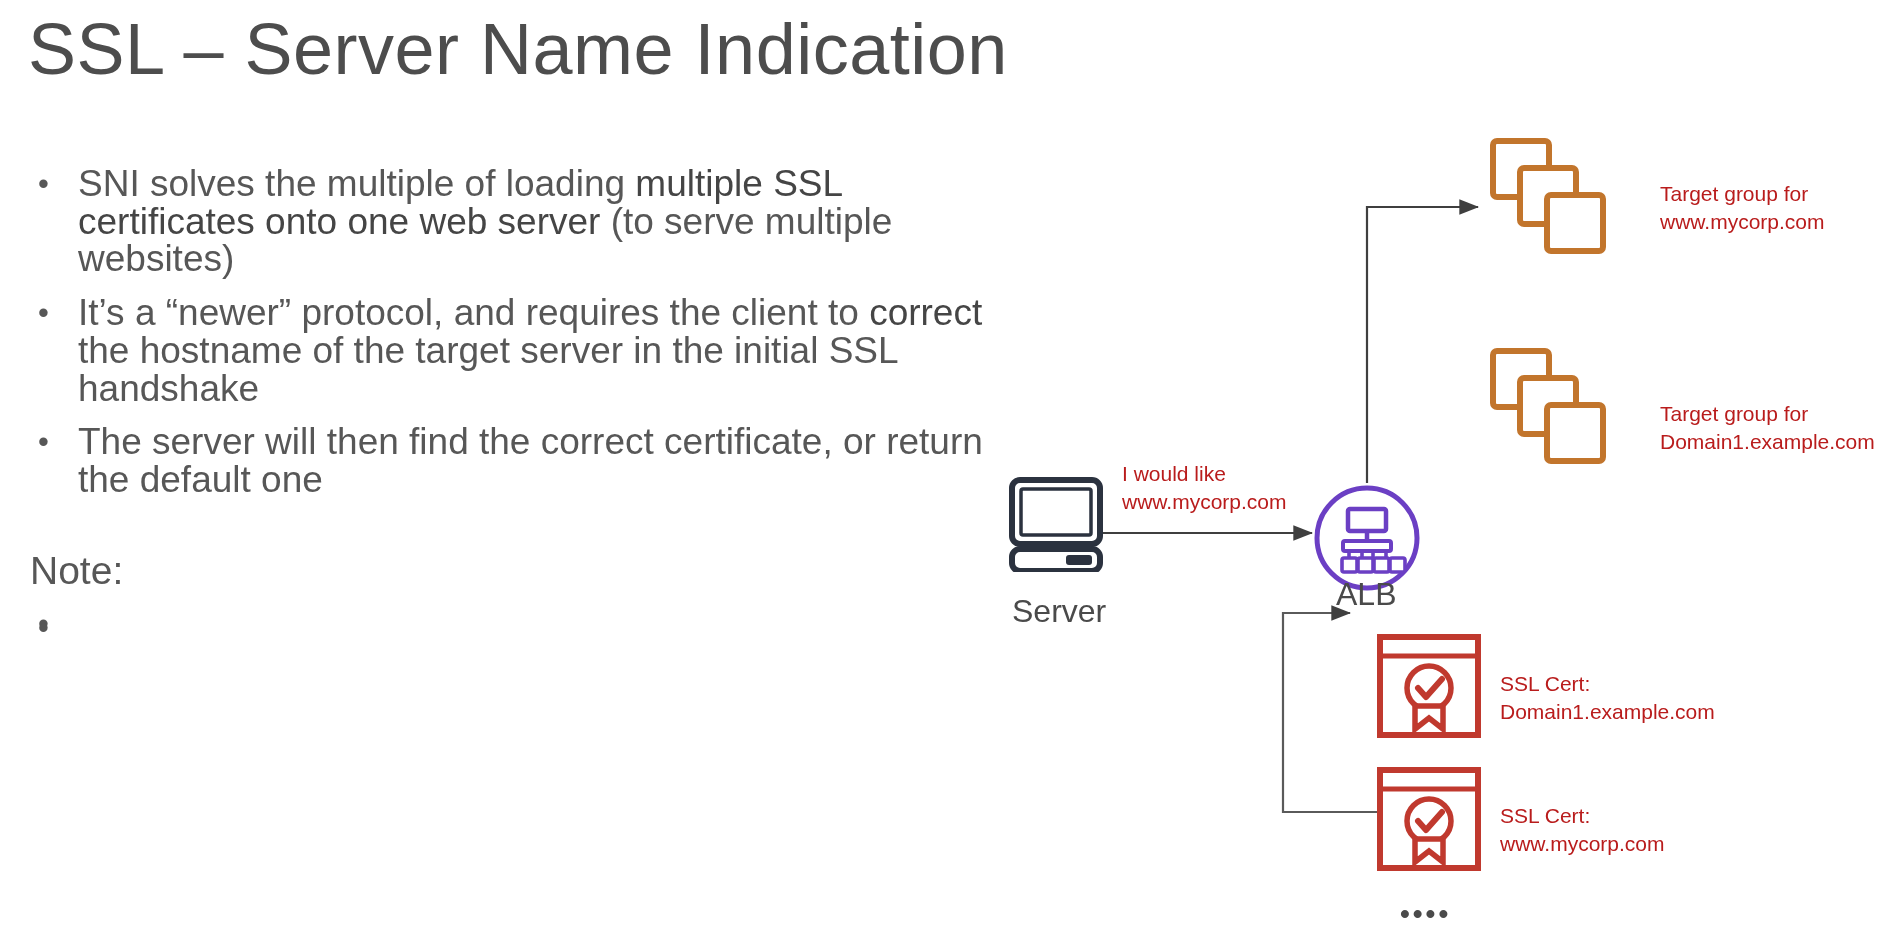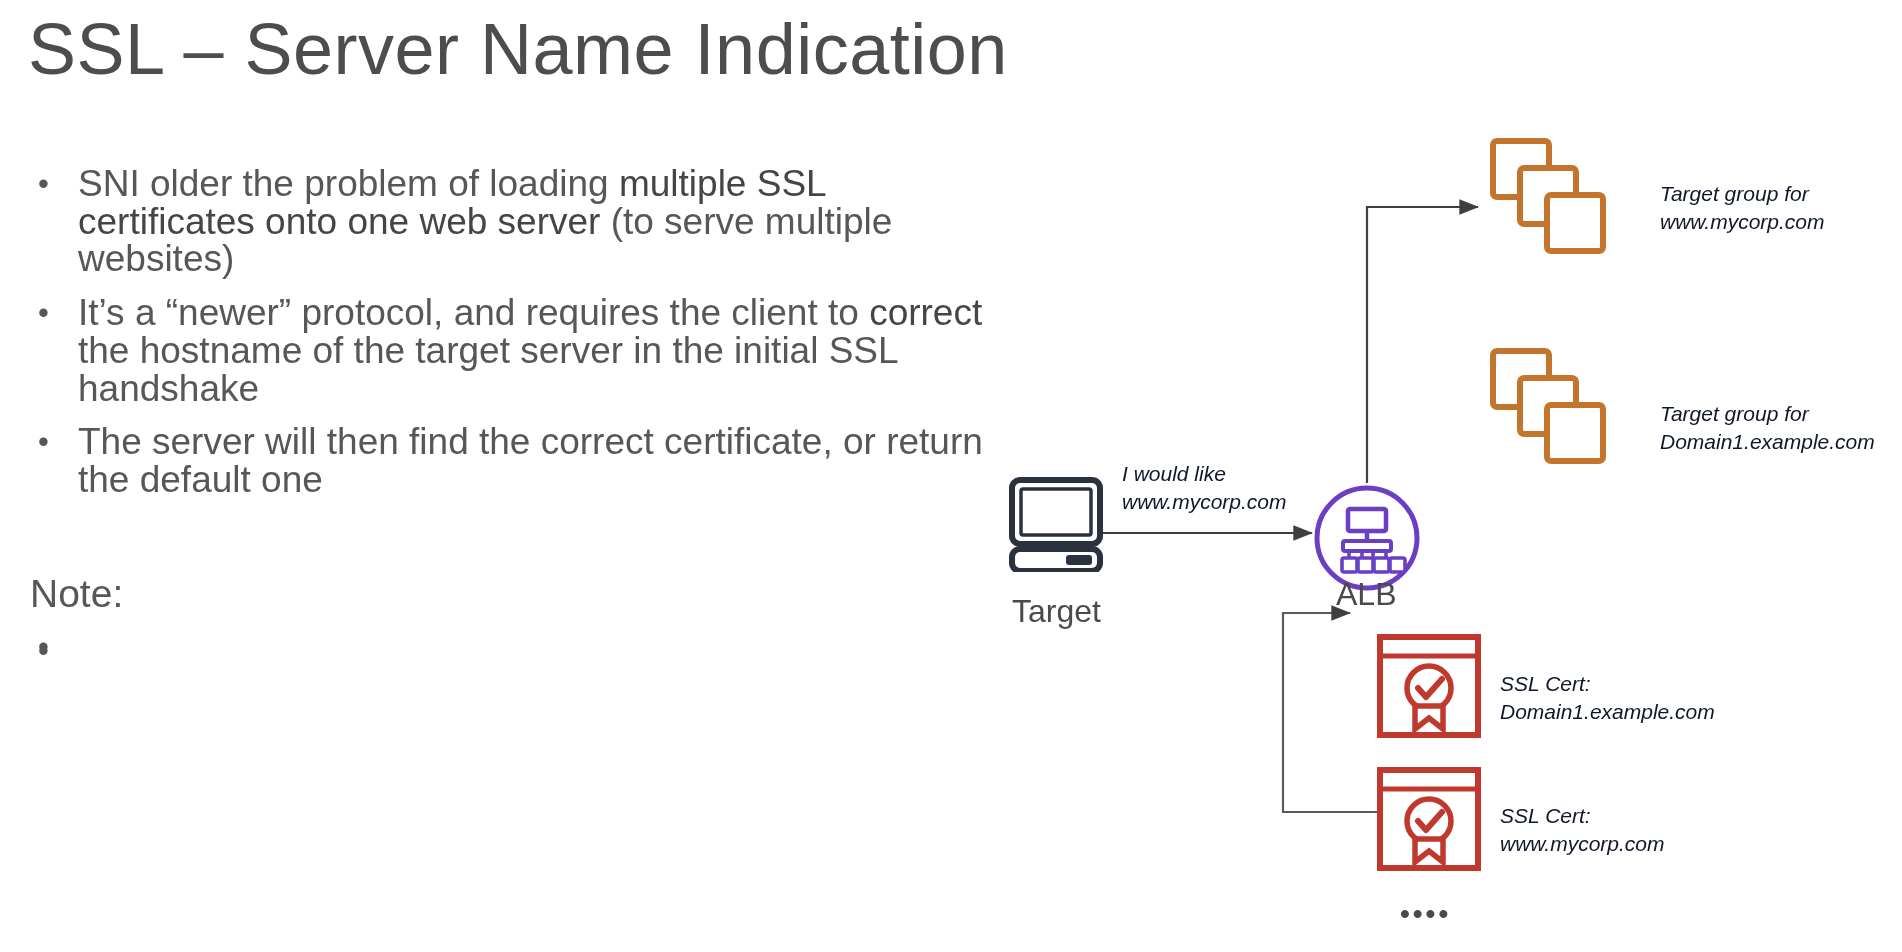--- a/index.html
+++ b/index.html
@@ -54,21 +54,21 @@
     top: 0.02em;
     font-size: 31px;
     line-height: 1.15;
     color: #575757;
   }
   .bullet-row b {
     font-weight: 400;
     color: #454545;
   }
   #note-heading {
-    margin-top: 75px;
+    margin-top: 52px;
     margin-bottom: 14px;
     color: #575757;
     font-size: 39px;
     font-weight: 300;
     line-height: 1.05;
   }
   .note-bullet {
     font-size: 39px;
     margin-bottom: 18px;
   }
@@ -79,26 +79,25 @@
     left: 0;
     top: 0;
     width: 1902px;
     height: 952px;
     pointer-events: none;
   }
   #diagram .hit { pointer-events: auto; }
 
   .diag-label {
     position: absolute;
-    color: #0f172a;
+    color: #b91c1c;
     font-size: 21px;
     line-height: 1.34;
     font-family: "Liberation Sans", sans-serif;
     white-space: pre-line;
-    font-style: italic;
   }
   .node-caption {
     position: absolute;
     color: #4a4a4a;
     font-size: 32px;
     font-weight: 400;
     line-height: 1;
     white-space: nowrap;
   }
 
@@ -138,21 +137,21 @@
 </head>
 <body>
 
 <div id="slide">
 
   <div id="slide-title">SSL – Server Name Indication</div>
 
   <div id="body-column">
 
     <div class="bullet-row">
-      <span class="dot">•</span><span>SNI older the problem of loading </span><b>multiple SSL certificates onto one web server</b><span> (to serve multiple websites)</span>
+      <span class="dot">•</span><span>SNI solves the multiple of loading </span><b>multiple SSL certificates onto one web server</b><span> (to serve multiple websites)</span>
     </div>
 
     <div class="bullet-row">
       <span class="dot">•</span><span>It’s a “newer” protocol, and requires the client to </span><b>correct</b><span> the hostname of the target server in the initial SSL handshake</span>
     </div>
 
     <div class="bullet-row">
       <span class="dot">•</span><span>The server will then find the correct certificate, or return the default one</span>
     </div>
 
@@ -184,21 +183,21 @@
     </svg>
 
     <div class="client-icon hit" style="left:1008px; top:476px; width:96px; height:96px;">
       <svg viewBox="0 0 96 96" width="96" height="96">
         <rect x="4" y="4" width="88" height="64" rx="8" ry="8" fill="#ffffff" stroke="#2b323f" stroke-width="6"></rect>
         <rect x="13" y="13" width="70" height="46" rx="2" ry="2" fill="#ffffff" stroke="#2b323f" stroke-width="3.5"></rect>
         <rect x="4" y="73" width="88" height="22" rx="8" ry="8" fill="#ffffff" stroke="#2b323f" stroke-width="6"></rect>
         <rect x="58" y="79" width="26" height="10" rx="3" ry="3" fill="#2b323f"></rect>
       </svg>
     </div>
-    <div class="node-caption hit" style="left:1012px; top:595px;">Target</div>
+    <div class="node-caption hit" style="left:1012px; top:595px;">Server</div>
 
     <div class="diag-label" style="left:1122px; top:460px;">I would like
 www.mycorp.com</div>
 
     <div class="alb-icon hit" style="left:1312px; top:483px; width:110px; height:110px;">
       <svg viewBox="0 0 110 110" width="110" height="110">
         <circle cx="55" cy="55" r="50" fill="#ffffff" stroke="#6b3fc4" stroke-width="5"></circle>
         <rect x="36" y="26" width="38" height="22" rx="2" ry="2" fill="#ffffff" stroke="#6b3fc4" stroke-width="4.5"></rect>
         <line x1="55" y1="48" x2="55" y2="58" stroke="#6b3fc4" stroke-width="4.5"></line>
         <rect x="31" y="58" width="48" height="10" rx="2" ry="2" fill="#ffffff" stroke="#6b3fc4" stroke-width="4"></rect>

